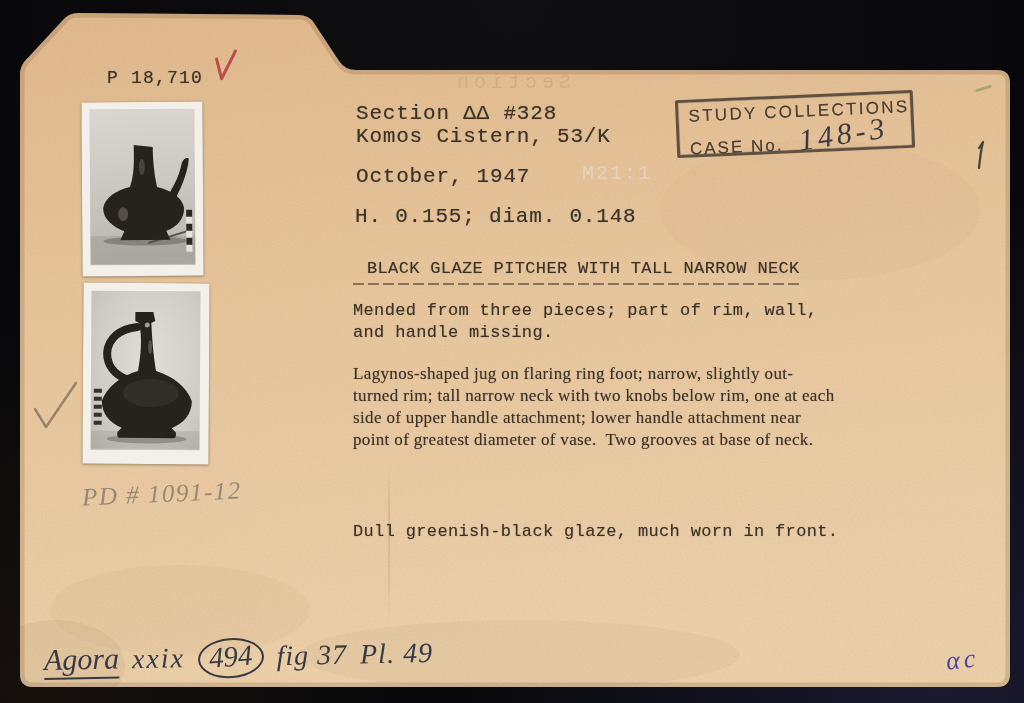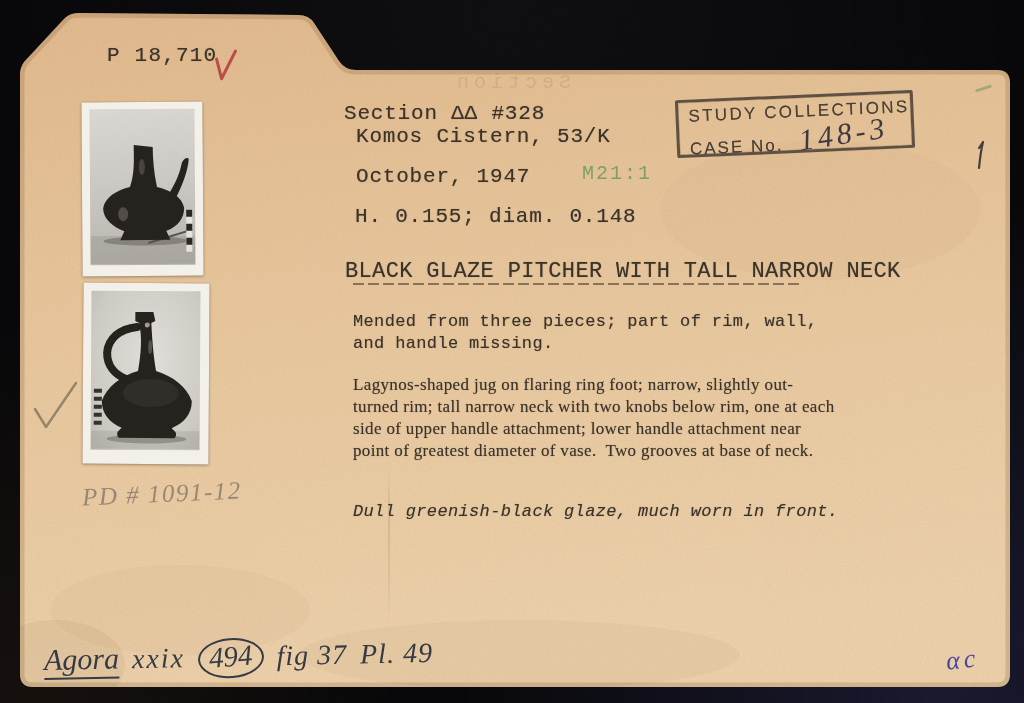--- a/index.html
+++ b/index.html
@@ -22,48 +22,48 @@
   
   .tw {
     position:absolute;
     font-family:"Liberation Mono","DejaVu Sans Mono",monospace;
     color:var(--ink,#3a332a);
     text-shadow:0 0 1px rgba(56,46,36,.45);
     white-space:pre;
   }
   .hdr  { font-size:21px; letter-spacing:.8px; line-height:23px; }
   .bdy  { font-size:17px; letter-spacing:.35px; line-height:22px; }
-  .wrap { white-space:pre-wrap; width:484px;margin-top:11px; }
-
-  .inv-number { left:107px; top:44px; font-size:21px; letter-spacing:1.2px; }
+  .wrap { white-space:pre-wrap; width:484px; }
+
+  .inv-number { left:107px; top:68px; font-size:18px; letter-spacing:1.2px; }
 
   .ghost {
     left:452px; top:71px; position:absolute;
     font-family:"Liberation Mono","DejaVu Sans Mono",monospace;
     font-size:20px; letter-spacing:5px; color:#7c6a4c; opacity:.17;
     transform:scaleX(-1); filter:blur(.6px);
   }
   .deposit-note {
     left:582px; top:162px; font-size:20px; letter-spacing:2px;
-    color:#15803d; opacity:.5; filter:blur(.4px); text-shadow:none;
-  }
-
-  .section-line   { left:344px; top:102px; }
+    color:#e5e5e5; opacity:.5; filter:blur(.4px); text-shadow:none;
+  }
+
+  .section-line   { left:356px; top:102px; }
   .findspot-line  { left:356px; top:125px; }
   .date-line      { left:356px; top:165px; }
   .dims-line      { left:355px; top:205px; }
-  .object-title   { left:345px; top:259px; font-size:22px; letter-spacing:.35px; }
+  .object-title   { left:367px; top:259px; font-size:17px; letter-spacing:.35px; }
   .title-underline{
     position:absolute; left:353px; top:283px; width:446px; height:2px;
     background:repeating-linear-gradient(90deg, rgba(58,48,38,.55) 0 11px, rgba(58,48,38,0) 11px 15px);
     filter:blur(.3px);
   }
   .condition-par  { left:353px; top:300px; }
   .descr-par      { left:353px; top:363px;font-family:Liberation Serif, serif; }
-  .glaze-par      { left:353px; top:501px;font-style:italic; }
+  .glaze-par      { left:353px; top:521px; }
 
   
   .stamp {
     position:absolute; left:676px; top:95px; width:238px; height:58px;
     border:3px solid rgba(61,54,46,.8); border-radius:2px;
     transform:rotate(-2.5deg);
     padding:4px 0 0 10px;
     color:var(--stamp-ink,#3d362e);
     box-shadow:inset 0 0 0 .5px rgba(61,54,46,.25);
     overflow:visible;

